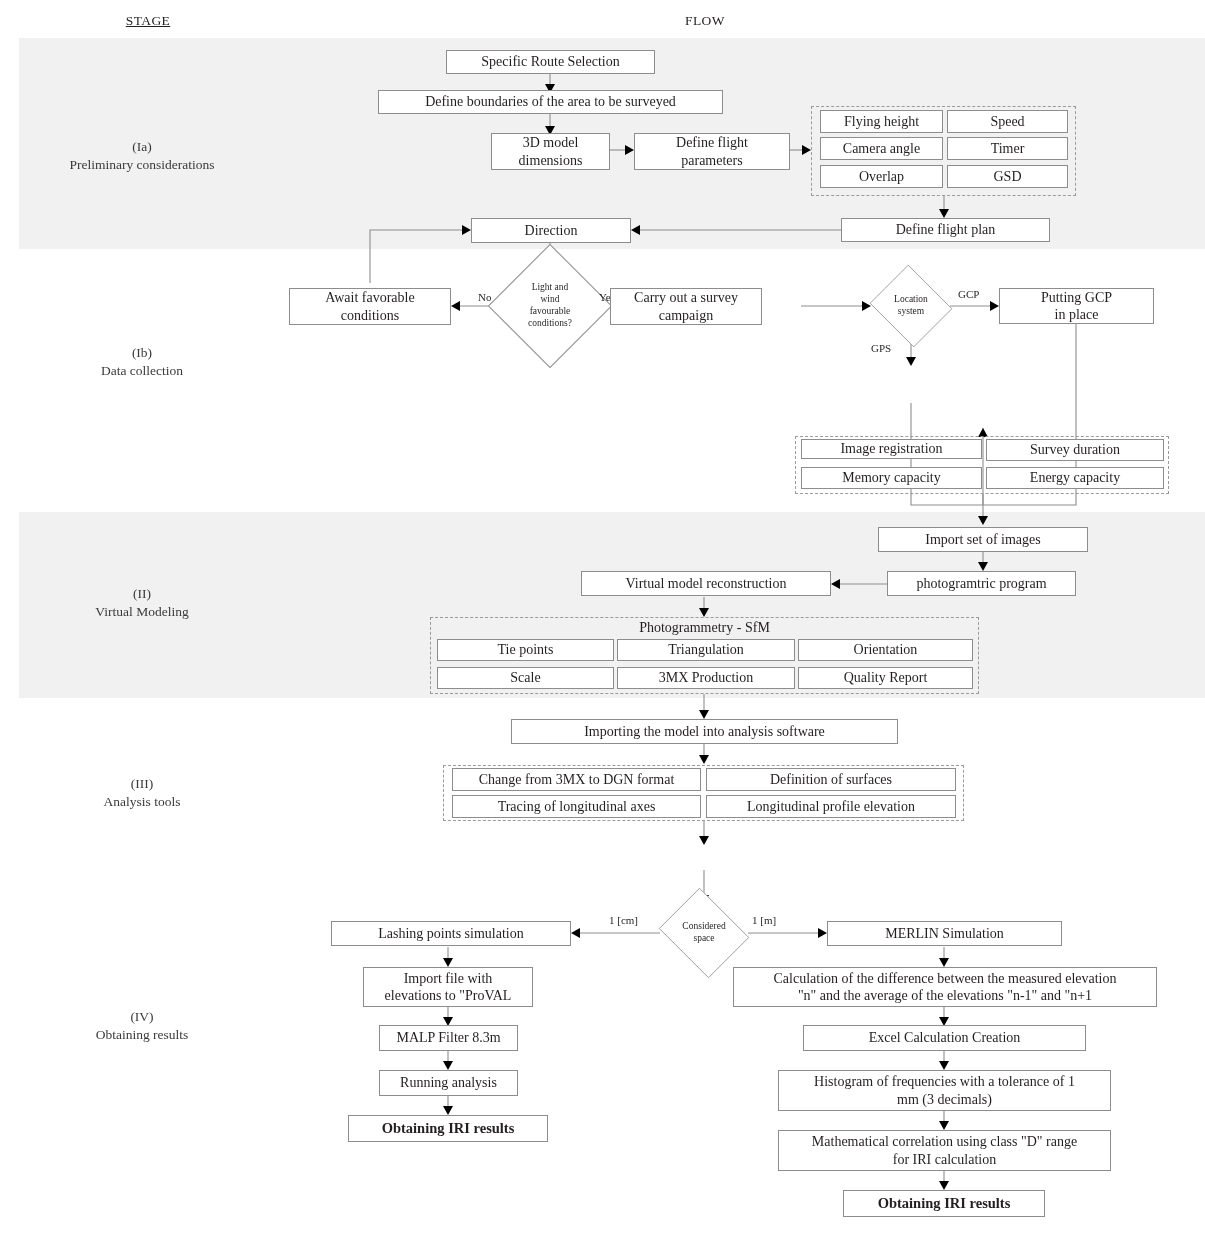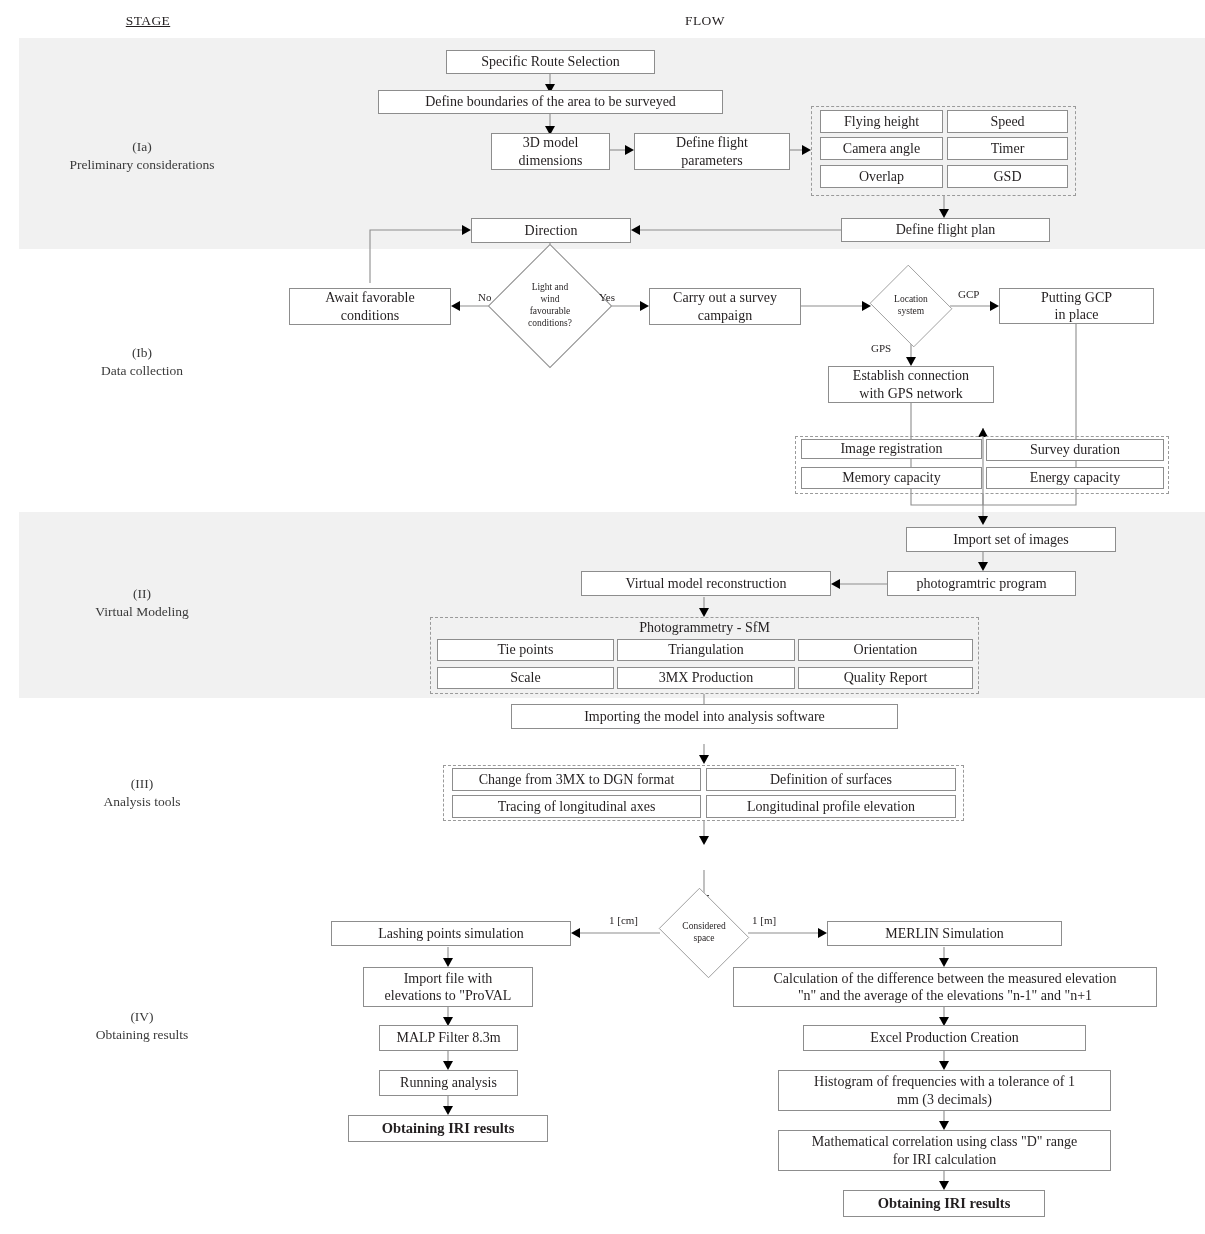--- a/index.html
+++ b/index.html
@@ -225,56 +225,54 @@
   <div class="diamond" style="left:506px;top:262px;width:88px;height:88px;">
     <div class="dshape"></div>
     <div class="dtext" style="white-space:pre-line;">Light and
 wind
 favourable
 conditions?</div>
   </div>
   <div class="edge-label" style="left:478px;top:291px;">No</div>
   <div class="edge-label" style="left:599px;top:291px;">Yes</div>
 
-  <div class="node" style="left:649px;top:288px;width:152px;height:37px;white-space:pre-line;">Carry out a survey
+  <div class="node" style="left:610px;top:288px;width:152px;height:37px;white-space:pre-line;">Carry out a survey
 campaign</div>
 
   <div class="diamond" style="left:871px;top:271px;width:80px;height:70px;">
     <div class="dshape" style="transform:rotate(45deg) scale(0.78);"></div>
     <div class="dtext" style="white-space:pre-line;">Location
 system</div>
   </div>
   <div class="edge-label" style="left:958px;top:288px;">GCP</div>
   <div class="edge-label" style="left:871px;top:342px;">GPS</div>
 
   <div class="node" style="left:999px;top:288px;width:155px;height:36px;white-space:pre-line;">Putting GCP
 in place</div>
-  <div class="node" style="left:828px;top:366px;width:166px;height:37px;white-space:pre-line;">Establish connection
-with GPS network</div>
 
   <div class="group" style="left:795px;top:436px;width:374px;height:58px;"></div>
   <div class="node" style="left:801px;top:439px;width:181px;height:20px;">Image registration</div>
   <div class="node" style="left:986px;top:439px;width:178px;height:22px;">Survey duration</div>
   <div class="node" style="left:801px;top:467px;width:181px;height:22px;">Memory capacity</div>
   <div class="node" style="left:986px;top:467px;width:178px;height:22px;">Energy capacity</div>
 
-  <div class="node" style="left:878px;top:527px;width:210px;height:25px;margin-left:28px;">Import set of images</div>
+  <div class="node" style="left:878px;top:527px;width:210px;height:25px;">Import set of images</div>
   <div class="node" style="left:887px;top:571px;width:189px;height:25px;">photogramtric program</div>
   <div class="node" style="left:581px;top:571px;width:250px;height:25px;">Virtual model reconstruction</div>
 
   <div class="group" style="left:430px;top:617px;width:549px;height:77px;"></div>
   <div class="group-title" style="left:430px;top:620px;width:549px;">Photogrammetry - SfM</div>
   <div class="node" style="left:437px;top:639px;width:177px;height:22px;">Tie points</div>
   <div class="node" style="left:617px;top:639px;width:178px;height:22px;">Triangulation</div>
   <div class="node" style="left:798px;top:639px;width:175px;height:22px;">Orientation</div>
   <div class="node" style="left:437px;top:667px;width:177px;height:22px;">Scale</div>
   <div class="node" style="left:617px;top:667px;width:178px;height:22px;">3MX Production</div>
   <div class="node" style="left:798px;top:667px;width:175px;height:22px;">Quality Report</div>
 
-  <div class="node" style="left:511px;top:704px;width:387px;height:25px;">Importing the model into analysis software</div>
+  <div class="node" style="left:511px;top:719px;width:387px;height:25px;">Importing the model into analysis software</div>
 
   <div class="group" style="left:443px;top:765px;width:521px;height:56px;"></div>
   <div class="node" style="left:452px;top:768px;width:249px;height:23px;">Change from 3MX to DGN format</div>
   <div class="node" style="left:706px;top:768px;width:250px;height:23px;">Definition of surfaces</div>
   <div class="node" style="left:452px;top:795px;width:249px;height:23px;">Tracing of longitudinal axes</div>
   <div class="node" style="left:706px;top:795px;width:250px;height:23px;">Longitudinal profile elevation</div>
 
 
   <div class="diamond" style="left:660px;top:897px;width:88px;height:72px;">
     <div class="dshape" style="transform:rotate(45deg) scale(0.8);"></div>
@@ -287,20 +285,20 @@
   <div class="node" style="left:363px;top:967px;width:170px;height:40px;white-space:pre-line;">Import file with
 elevations to "ProVAL</div>
   <div class="node" style="left:331px;top:921px;width:240px;height:25px;">Lashing points simulation</div>
   <div class="node" style="left:379px;top:1025px;width:139px;height:26px;">MALP Filter 8.3m</div>
   <div class="node" style="left:379px;top:1070px;width:139px;height:26px;">Running analysis</div>
   <div class="node bold" style="left:348px;top:1115px;width:200px;height:27px;">Obtaining IRI results</div>
 
   <div class="node" style="left:827px;top:921px;width:235px;height:25px;">MERLIN Simulation</div>
   <div class="node" style="left:733px;top:967px;width:424px;height:40px;white-space:pre-line;">Calculation of the difference between the measured elevation
 "n" and the average of the elevations "n-1" and "n+1</div>
-  <div class="node" style="left:803px;top:1025px;width:283px;height:26px;">Excel Production Creation</div>
+  <div class="node" style="left:803px;top:1025px;width:283px;height:26px;">Excel Calculation Creation</div>
   <div class="node" style="left:778px;top:1070px;width:333px;height:41px;white-space:pre-line;">Histogram of frequencies with a tolerance of 1
 mm (3 decimals)</div>
   <div class="node" style="left:778px;top:1130px;width:333px;height:41px;white-space:pre-line;">Mathematical correlation using class "D" range
 for IRI calculation</div>
   <div class="node bold" style="left:843px;top:1190px;width:202px;height:27px;">Obtaining IRI results</div>
 
 </div>
 
 </body></html>

